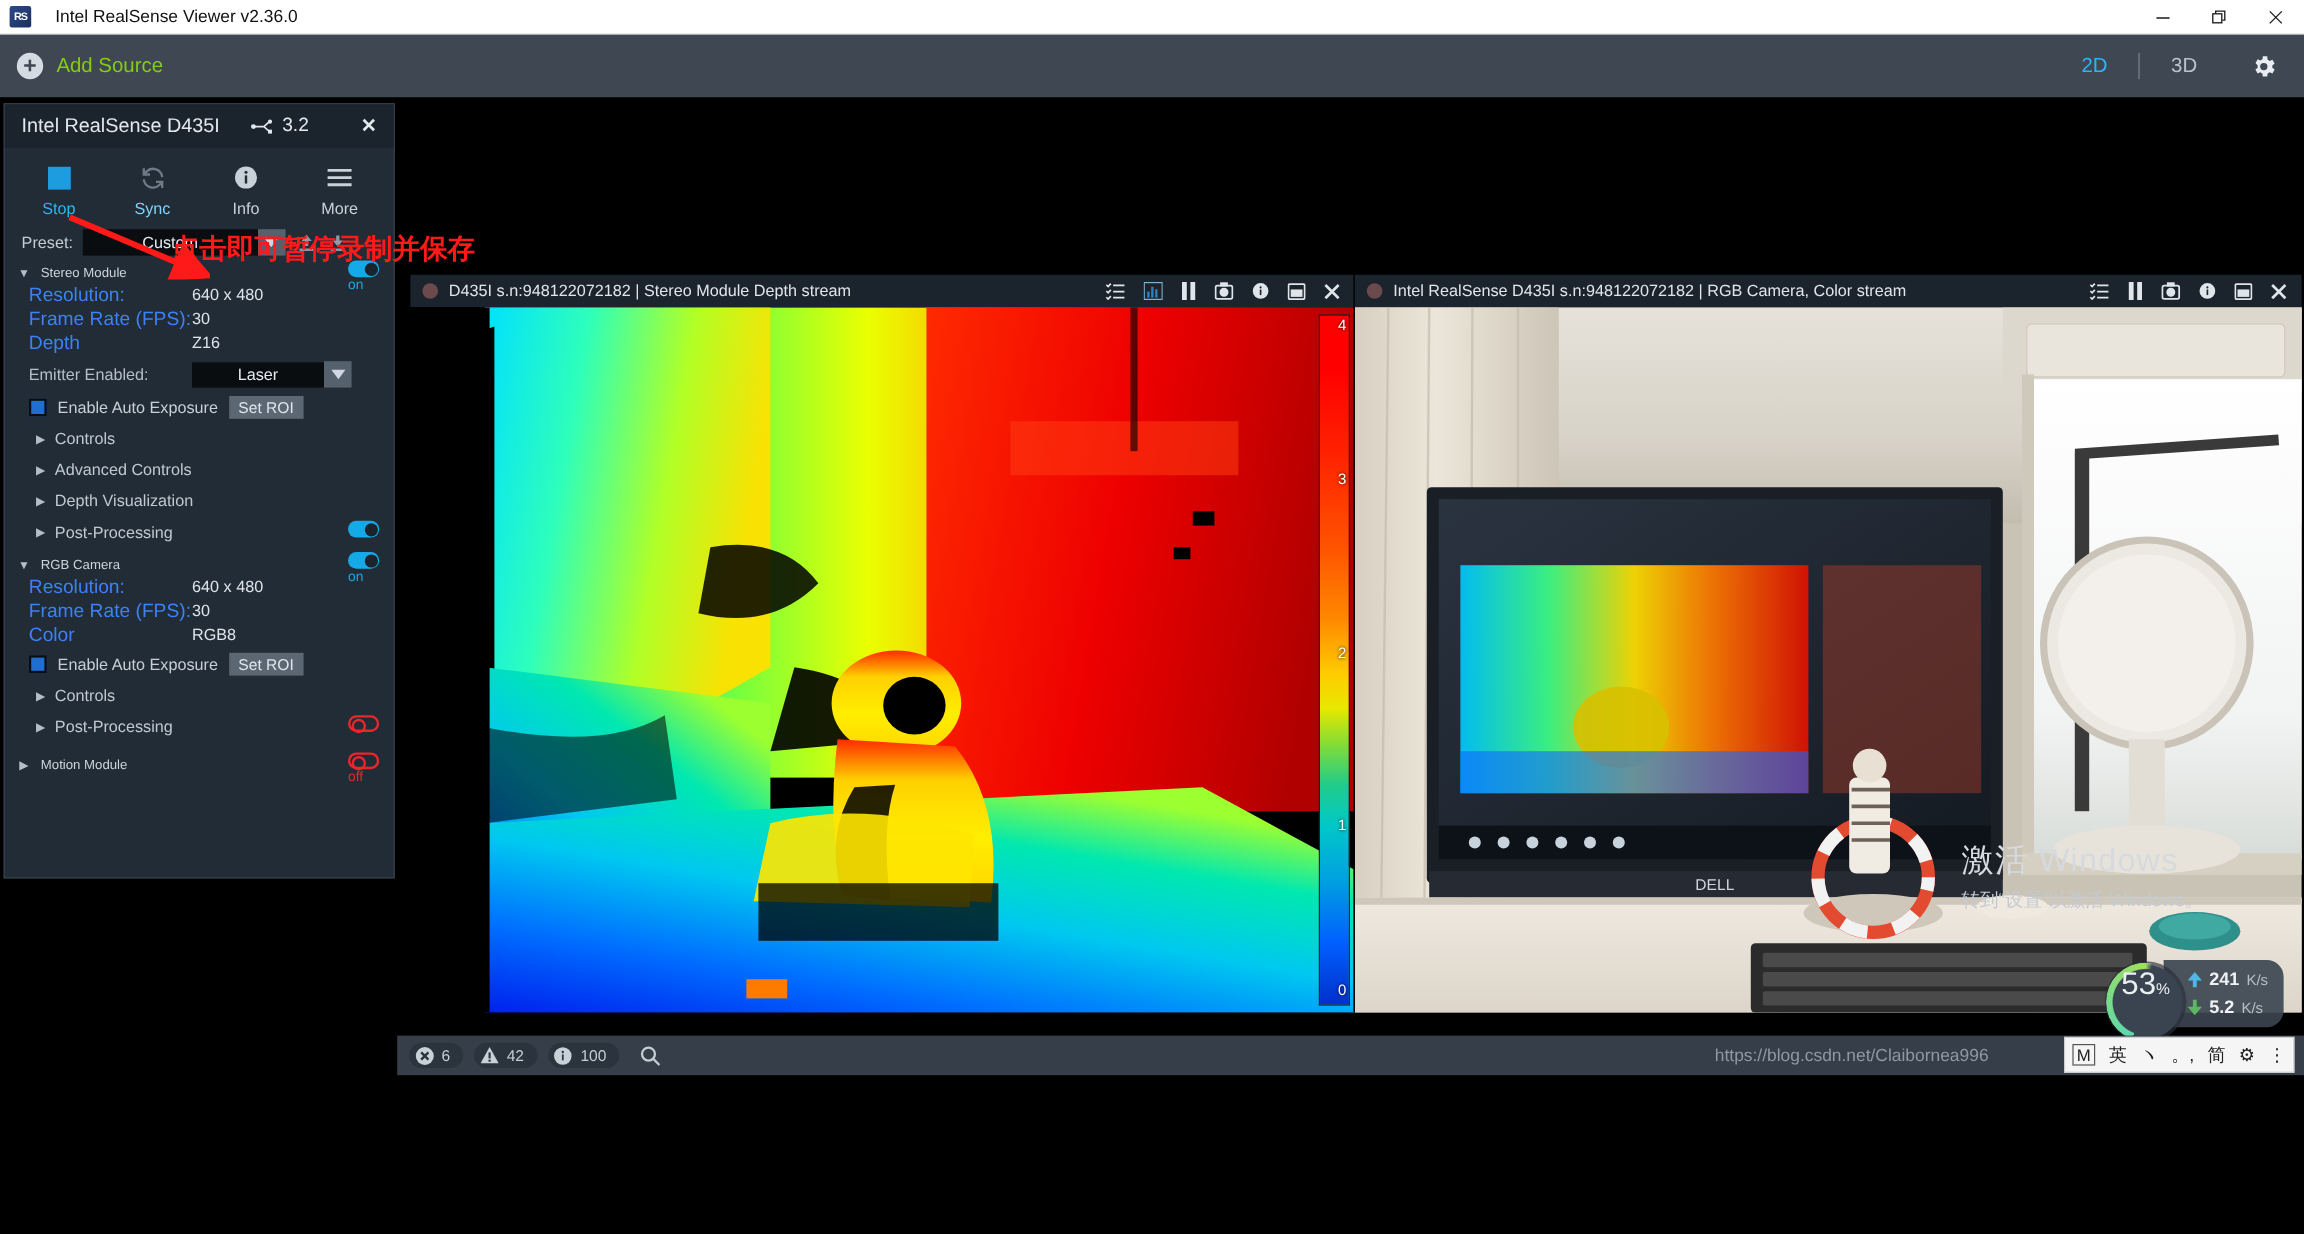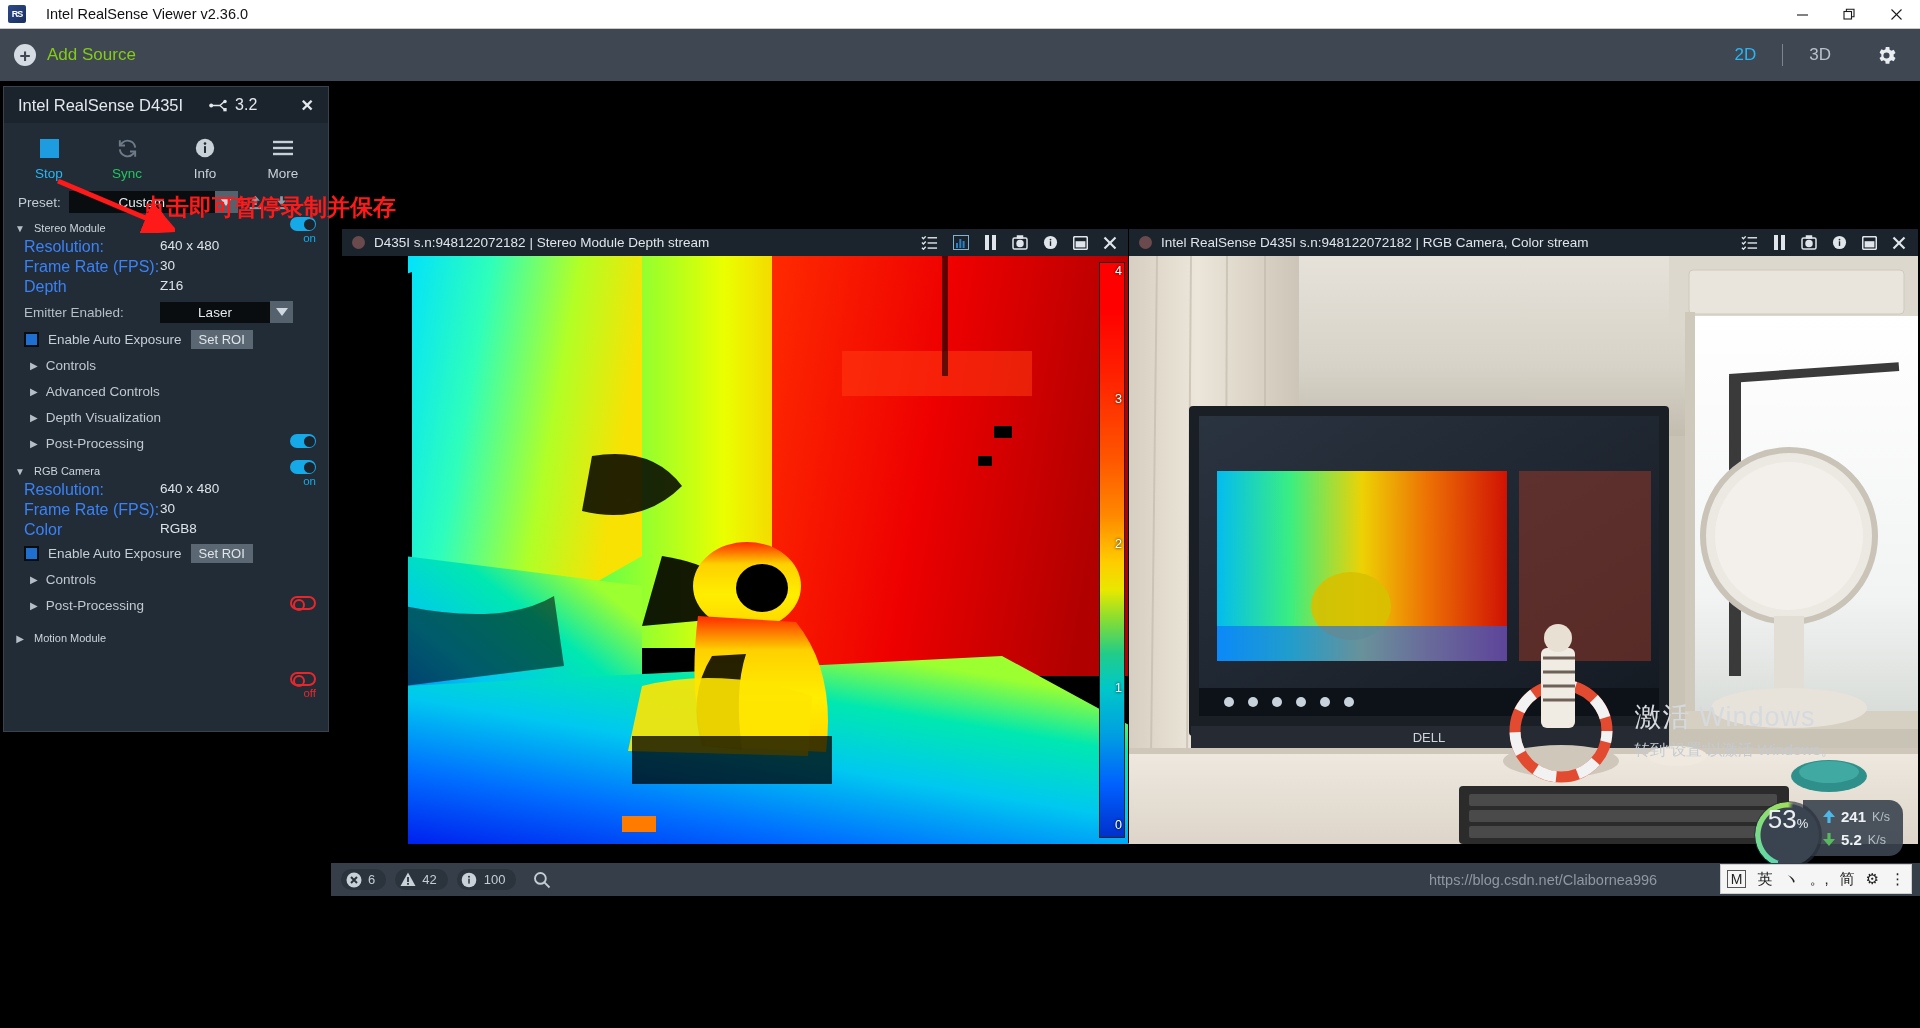--- a/index.html
+++ b/index.html
@@ -65,21 +65,21 @@
   .usb-ver { color: #e3e8ed; font-size: 16px; }
   .device-close {
     margin-left: auto; color: #e3e8ed; font-size: 16px; font-weight: bold;
     cursor: pointer; padding: 0 6px;
   }
   .dev-actions { display: flex; padding: 12px 6px 4px 6px; }
   .dev-action { flex: 1; text-align: center; cursor: pointer; }
   .dev-action .ico { height: 26px; display: flex; align-items: center; justify-content: center; }
   .dev-action .lbl { font-size: 13.5px; margin-top: 5px; }
   .dev-action.stop .lbl { color: #29b6f6; }
-  .dev-action.sync .lbl { color: #22c55e; }
+  .dev-action.sync .lbl { color: #7dd3fc; }
   .dev-action.info .lbl { color: #c8d0d8; }
   .dev-action.more .lbl { color: #c8d0d8; }
   .stop-square { width: 19px; height: 19px; background: #1e9ce0; }
 
   .preset-row { display: flex; align-items: center; padding: 6px 10px 0 14px; }
   .preset-label { color: #c3cbd3; font-size: 13.5px; }
   .preset-combo {
     margin-left: 8px; width: 146px; height: 22px; background: #0a0d10;
     color: #e6ebef; font-size: 13.5px; display: flex; align-items: center;
     justify-content: center; cursor: pointer;
@@ -117,21 +117,21 @@
     background: #5b6772; color: #dfe5eb; font-size: 13px; padding: 2px 8px; cursor: pointer;
   }
 
   .sub-row { display: flex; align-items: center; padding: 6px 0 5px 26px; cursor: pointer; }
   .sub-tri { font-size: 10px; color: #b5bec7; margin-right: 8px; }
   .sub-label { color: #c0c8d0; font-size: 13.5px; }
 
   
   .toggle-wrap {
     position: absolute; right: 12px; display: flex; flex-direction: column;
-    align-items: flex-end; cursor: pointer;
+    align-items: flex-start; cursor: pointer;
   }
   .toggle {
     width: 26px; height: 14px; border-radius: 7px; position: relative;
   }
   .toggle.on { background: #16a9e8; }
   .toggle.on::after {
     content: ''; position: absolute; right: 1.5px; top: 1.5px;
     width: 11px; height: 11px; border-radius: 50%; background: #1b242d;
   }
   .toggle.off { background: transparent; border: 2px solid #e8272d; }
@@ -464,21 +464,21 @@
       <div class="sub-tri">▶</div>
       <div class="sub-label">Post-Processing</div>
       <div class="toggle-wrap" style="top:4px;">
         <div class="toggle off"></div>
       </div>
     </div>
 
     <div class="section-head" style="padding-top:14px;">
       <div class="tri">▶</div>
       <div class="section-title">Motion Module</div>
-      <div class="toggle-wrap" style="top:9px;margin-top:45px;">
+      <div class="toggle-wrap" style="top:9px;">
         <div class="toggle off"></div>
         <div class="toggle-txt off">off</div>
       </div>
     </div>
   </div>
 
   <svg class="annot-arrow" width="120" height="55" viewBox="0 0 120 55">
     <defs>
         <marker id="ah" markerWidth="7" markerHeight="7" refX="2" refY="3.5" orient="auto">
       <polygon points="0,0 7,3.5 0,7" fill="#ff1a1a"></polygon>

